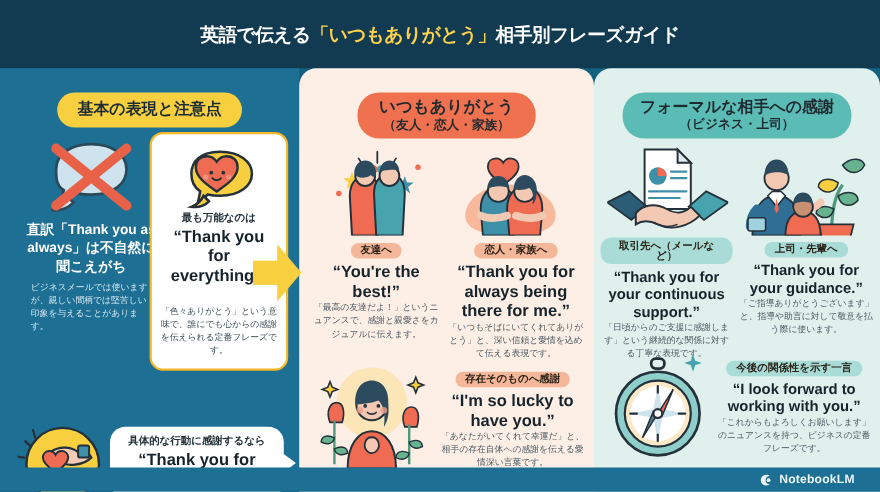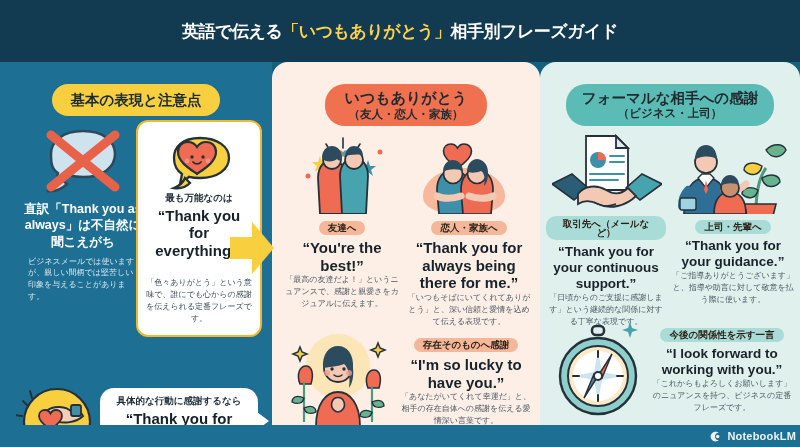--- a/index.html
+++ b/index.html
@@ -20,21 +20,21 @@
 
   
   .col { position: absolute; top: 62px; height: 385px; }
   .col-left   { left: 0;   width: 272px; background: #1d6f94; }
   .col-mid    { left: 272px; width: 268px; background: #fdeee6; border-radius: 16px 16px 0 0; }
   .col-right  { left: 540px; width: 260px; background: #dff0ed; border-radius: 16px 16px 0 0; }
 
   .footerbar {
     position: absolute; left: 0; bottom: 0; width: 800px; height: 22px;
     background: #1d6f94; display: flex; align-items: center; justify-content: flex-end;
-    padding-right: 4px; gap: 5px; z-index: 6;
+    padding-right: 23px; gap: 5px; z-index: 6;
   }
   .brand { font-size: 11px; font-weight: 700; color: #eaf4f8; letter-spacing: .2px; }
 
   
   .pill {
     display: inline-block; border-radius: 20px; text-align: center;
     font-weight: 700; color: #1a2b33; line-height: 1.25;
   }
   .pill-left  { background: #f7cf3f; padding: 7px 18px; font-size: 14.5px; }
   .pill-mid   { background: #f0714f; color: #1f2a30; padding: 5px 20px; font-size: 15px; }

